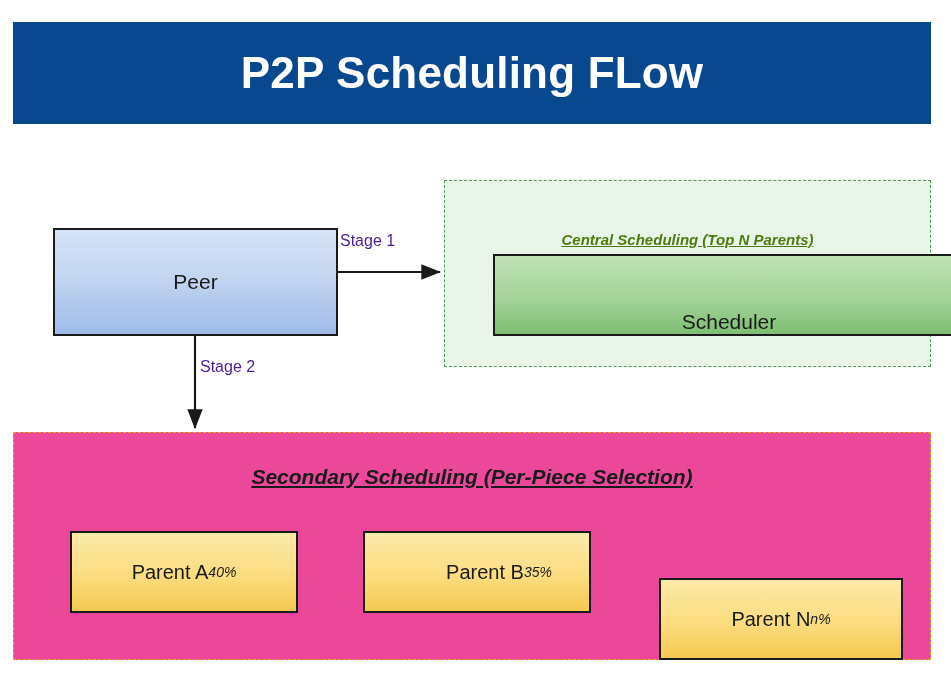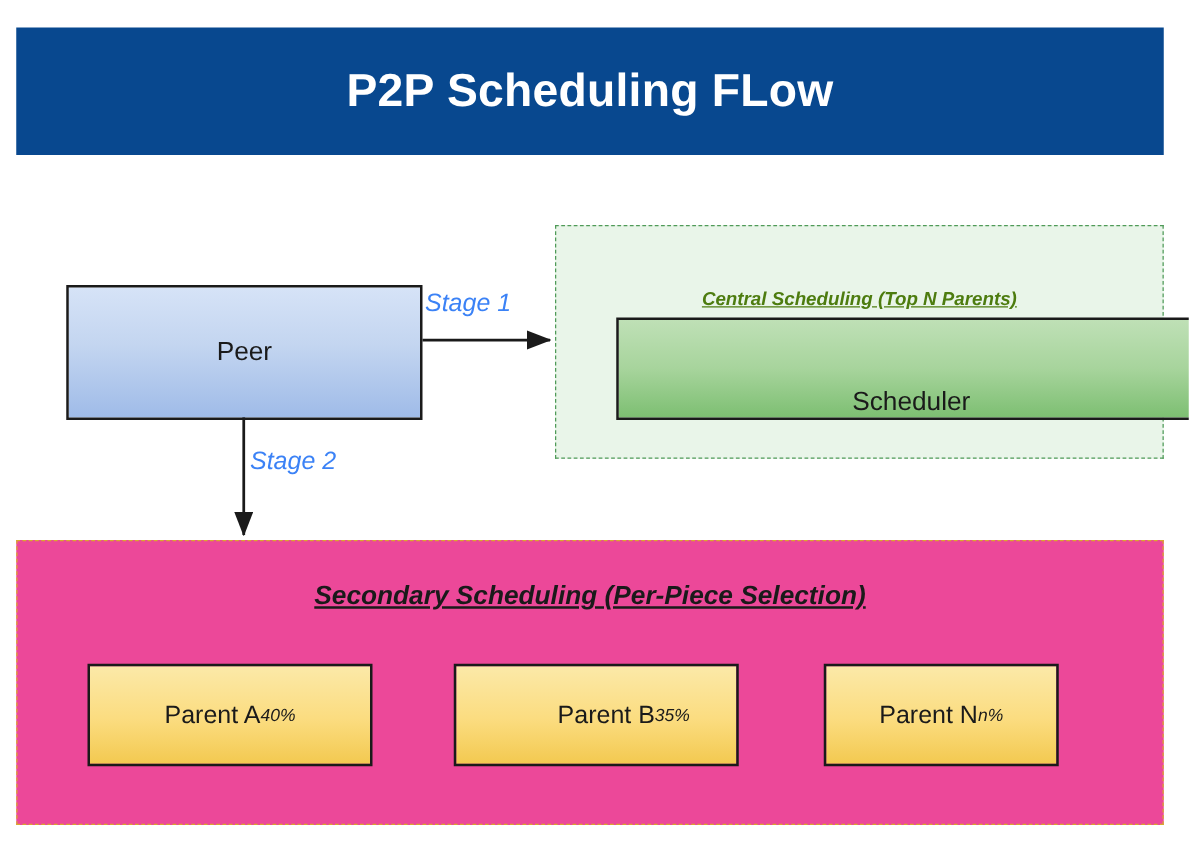--- a/index.html
+++ b/index.html
@@ -31,21 +31,21 @@
     width: 918px;
     height: 102px;
     background: #08488f;
     display: flex;
     align-items: center;
     justify-content: center;
     box-sizing: border-box;
   }
   .title-text {
     color: #ffffff;
-    font-size: 37px;
+    font-size: 44px;
     font-weight: bold;
     letter-spacing: 0.2px;
     text-align: center;
   }
 
   
   .peer-box {
     position: absolute;
     left: 53px;
     top: 228px;
@@ -142,39 +142,38 @@
     border: 2px solid #1a1a1a;
     background: linear-gradient(to bottom, #fbe9a8 0%, #fbdc7f 55%, #f3c950 100%);
     box-sizing: border-box;
     display: flex;
     flex-direction: row;
     align-items: center;
     justify-content: center;
   }
   .parent-box.p0 { left: 56px; width: 228px; }
   .parent-box.p1 { left: 349px; width: 228px; padding-left: 44px; }
-  .parent-box.p2 { left: 645px; width: 188px; }
+  .parent-box.p2 { left: 645px; width: 244px; margin-top: 47px; }
   .parent-name {
     font-size: 20px;
     color: #1a1a1a;
     line-height: 1.15;
   }
   .parent-pct {
     font-size: 14px;
     font-style: italic;
     color: #1a1a1a;
     line-height: 1.15;
   }
 
   
   .arrow-label {
     position: absolute;
-    font-size: 20px;
-    font-style: italic;
-    color: #3b82f6;
+    font-size: 16px;
+    color: #4c1d95;
     white-space: nowrap;
   }
   .label-stage1 { left: 340px; top: 232px; }
   .label-stage2 { left: 200px; top: 358px; }
 
   svg.arrows {
     position: absolute;
     left: 0;
     top: 0;
     width: 951px;

